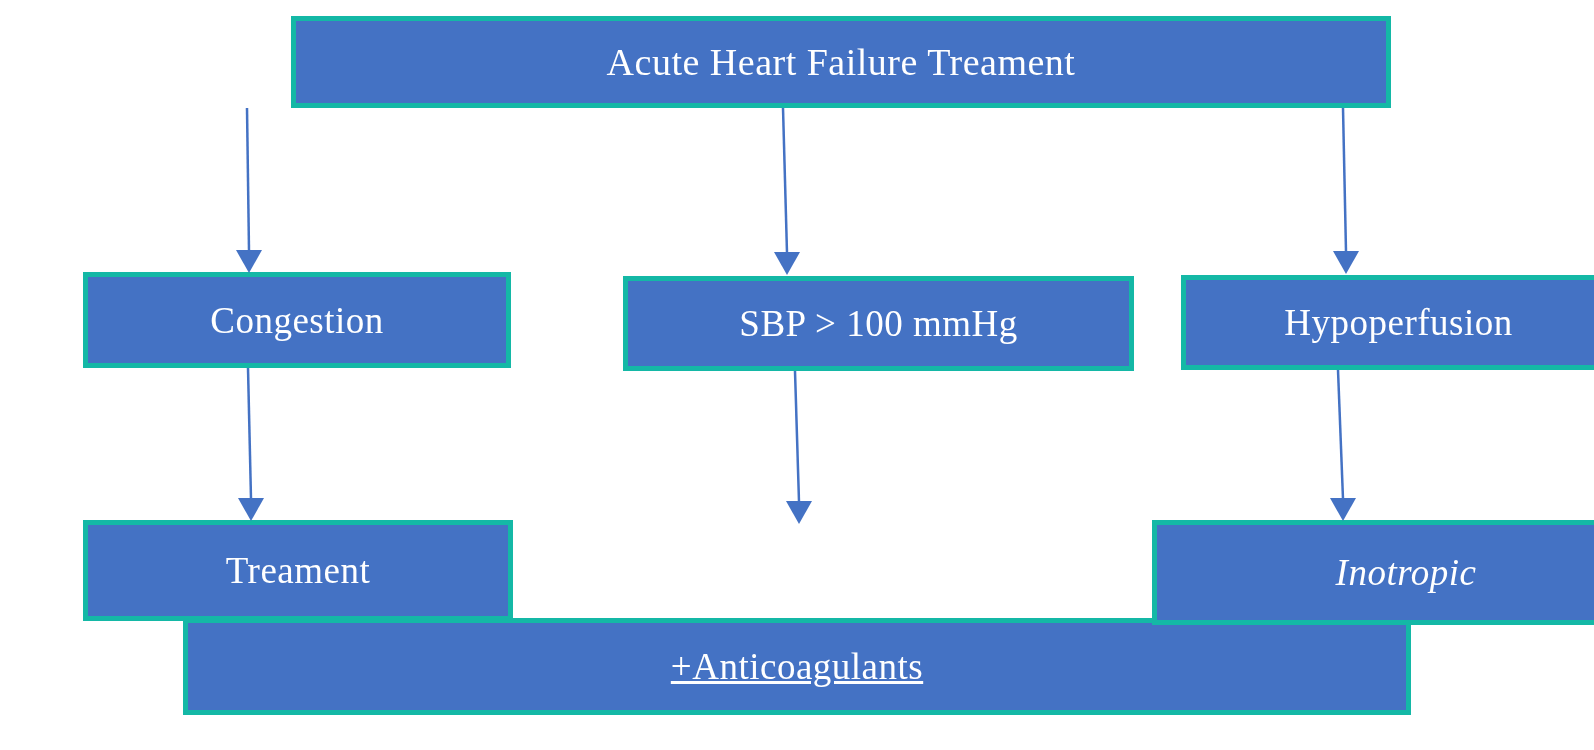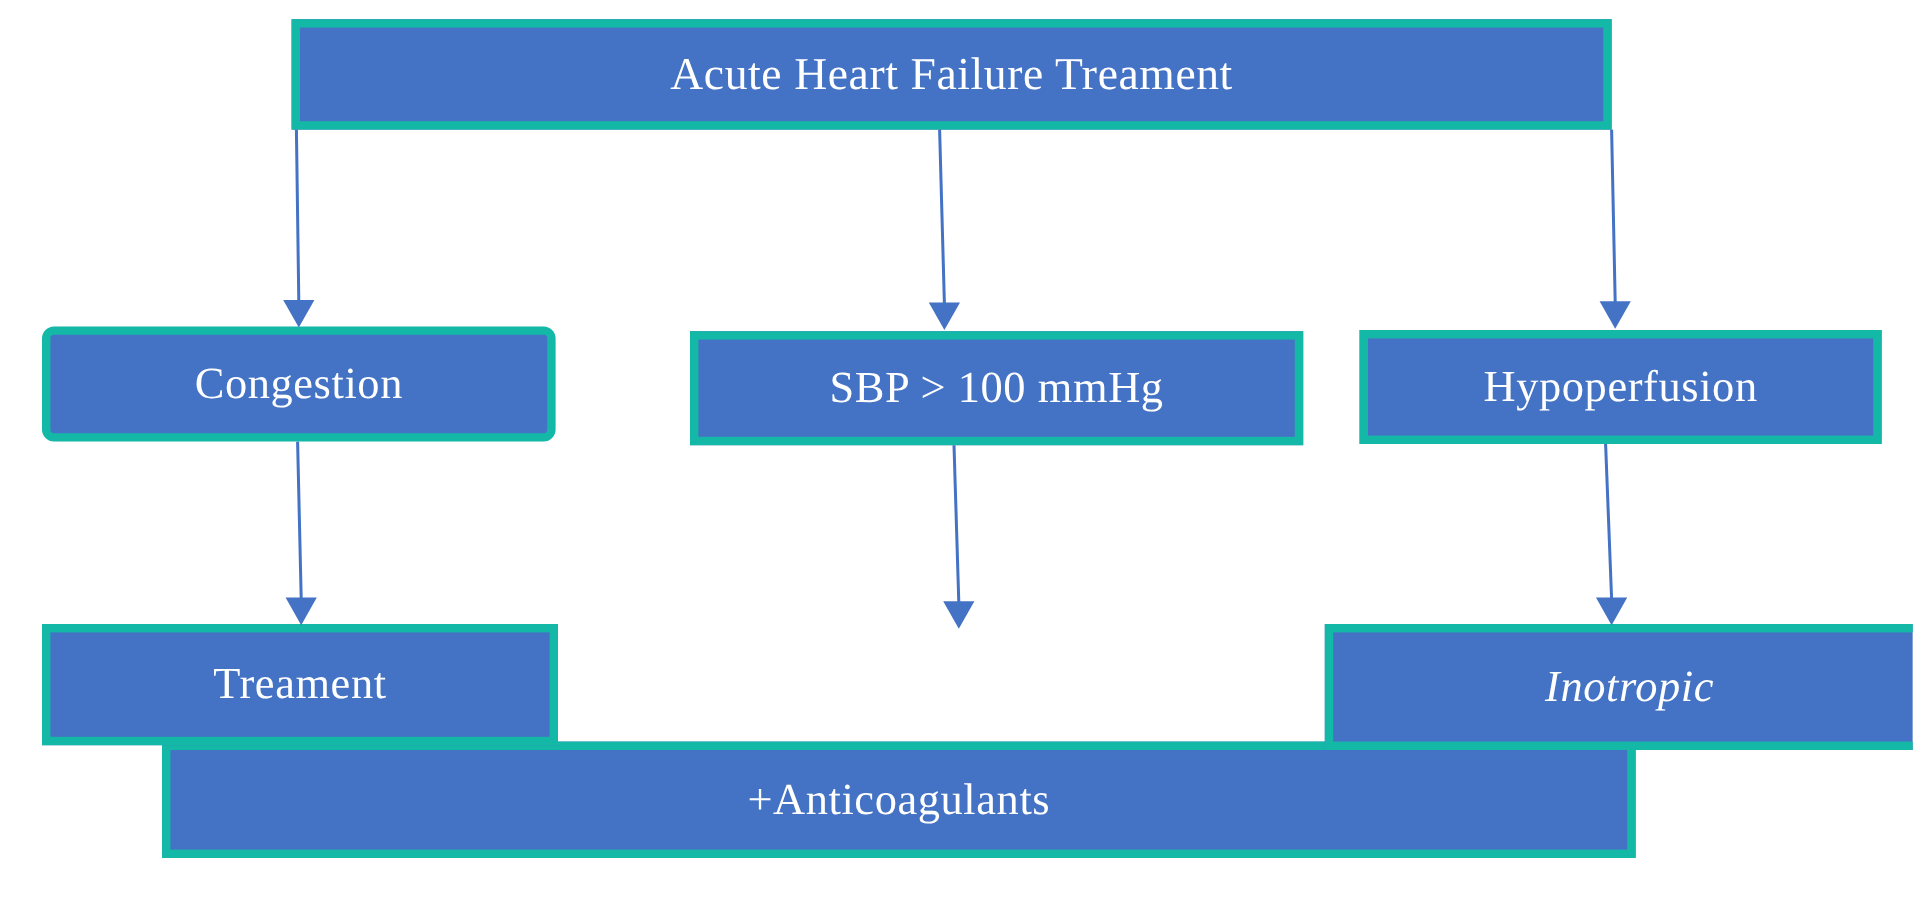--- a/index.html
+++ b/index.html
@@ -12,38 +12,39 @@
     width: 1594px;
     height: 750px;
     background: #ffffff;
     overflow: hidden;
     font-family: "Liberation Serif", "DejaVu Serif", serif;
   }
   .box {
     position: absolute;
     box-sizing: border-box;
     background: #4472C4;
-    border: 7px solid #14b8a6;
+    border: 5px solid #14b8a6;
     color: #ffffff;
     display: flex;
     align-items: center;
     justify-content: center;
     text-align: center;
     font-size: 37px;
     letter-spacing: 0.5px;
     z-index: 2;
+    margin-left: 48px;
   }
   .box.root      { left: 243px;  top: 16px;  width: 1100px; height: 92px;  font-size: 38px; }
-  .box.cond-0    { left: 35px;   top: 272px; width: 428px;  height: 96px; border-radius: 10px; }
+  .box.cond-0    { left: 35px;   top: 272px; width: 428px;  height: 96px; }
   .box.cond-1    { left: 575px;  top: 276px; width: 511px;  height: 95px; }
   .box.cond-2    { left: 1133px; top: 275px; width: 435px;  height: 95px; }
   .box.treat-0   { left: 35px;   top: 520px; width: 430px;  height: 101px; }
   .box.treat-1   { left: 575px;  top: 523px; width: 438px;  height: 98px; }
   .box.treat-2   { left: 1104px; top: 520px; width: 508px;  height: 105px; z-index: 3; font-style: italic; }
-  .box.footer    { left: 135px;  top: 618px; width: 1228px; height: 97px;  z-index: 1; }
+  .box.footer    { left: 135px;  top: 618px; width: 1228px; height: 97px;  z-index: 1; text-decoration: underline; }
   .arrows {
     position: absolute;
     left: 0; top: 0;
     width: 1594px;
     height: 750px;
     z-index: 4;
     pointer-events: none;
   }
   .arrows line {
     stroke: #4472C4;

